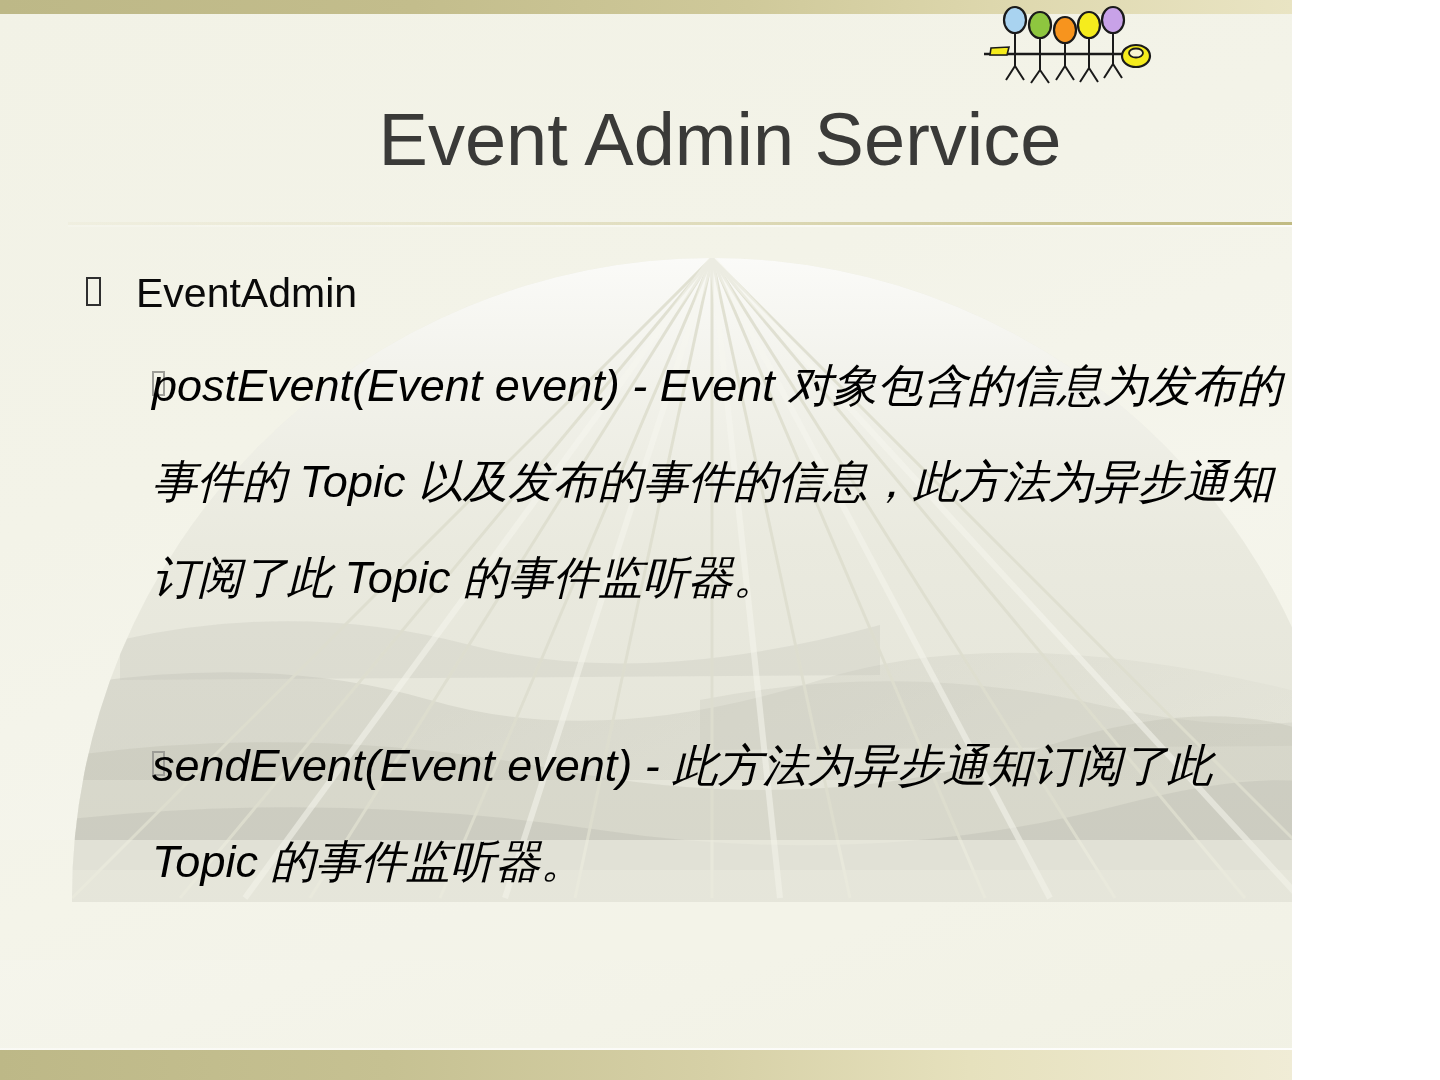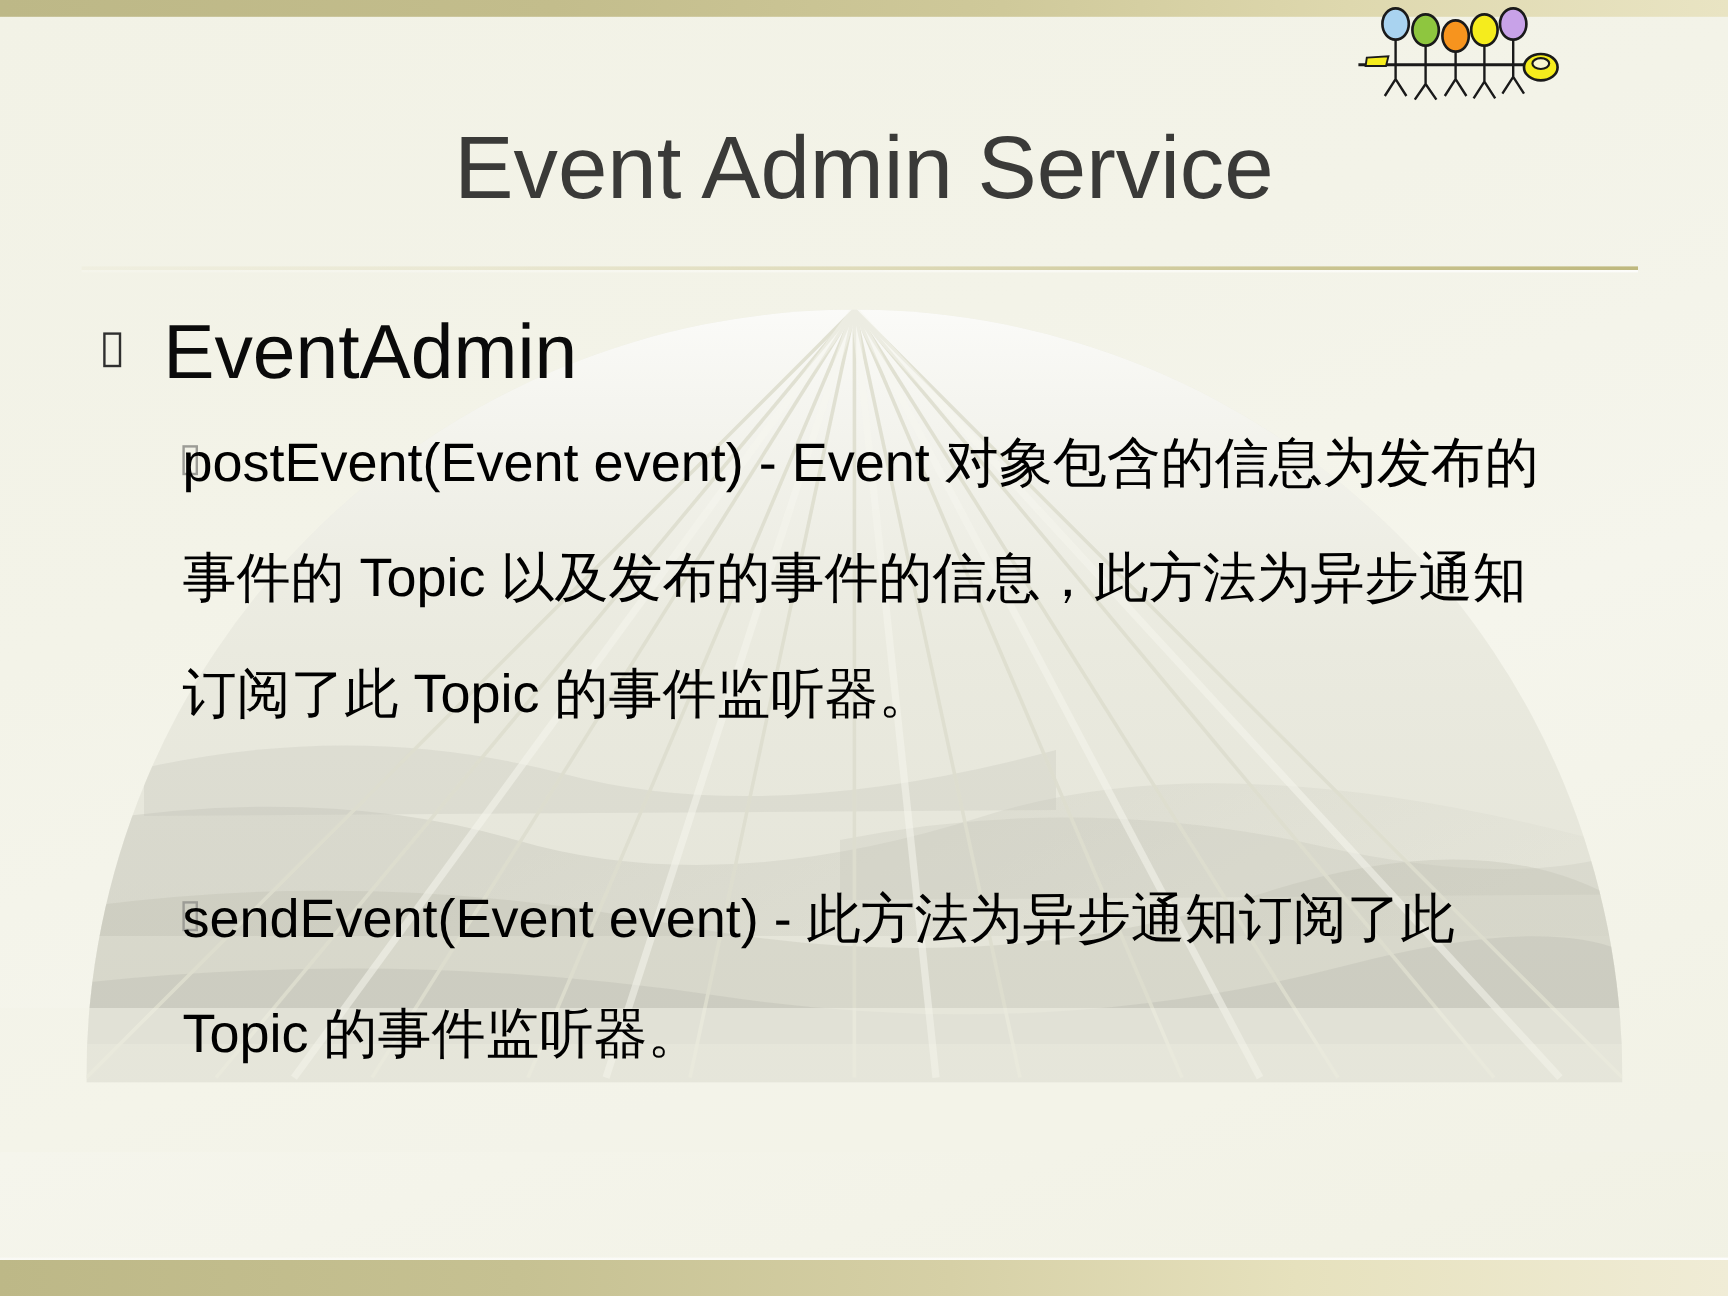--- a/index.html
+++ b/index.html
@@ -2,21 +2,21 @@
 <html><head>
 <meta charset="utf-8">
 <style>
   html, body {
     margin: 0;
     padding: 0;
     background: #ffffff;
   }
   .slide {
     position: relative;
-    width: 1440px;
+    width: 1292px;
     height: 1080px;
     overflow: hidden;
     background: linear-gradient(160deg, #f2f2e6 0%, #f3f3e8 35%, #f5f5ec 60%, #f1f1e4 100%);
     font-family: "Liberation Sans", "DejaVu Sans", sans-serif;
   }
 
   
   .band-top {
     position: absolute;
     left: 0; top: 0;
@@ -114,29 +114,30 @@
     flex: 0 0 auto;
     width: 56px;
     font-size: 26px;
     line-height: 62px;
     color: #3c3c3c;
     text-align: left;
     padding-left: 6px;
     box-sizing: border-box;
   }
   .lvl1 .text {
-    font-size: 64px;
+    font-size: 41px;
     line-height: 62px;
     color: #0a0a0a;
   }
 
   .lvl2 {
     display: flex;
     align-items: flex-start;
     margin: 0 0 0 0;
+    font-style: italic;
   }
   .lvl2 .marker {
     flex: 0 0 auto;
     width: 72px;
     font-size: 22px;
     line-height: 96px;
     color: #8d8d88;
     text-align: left;
     padding-left: 72px;
     box-sizing: border-box;

